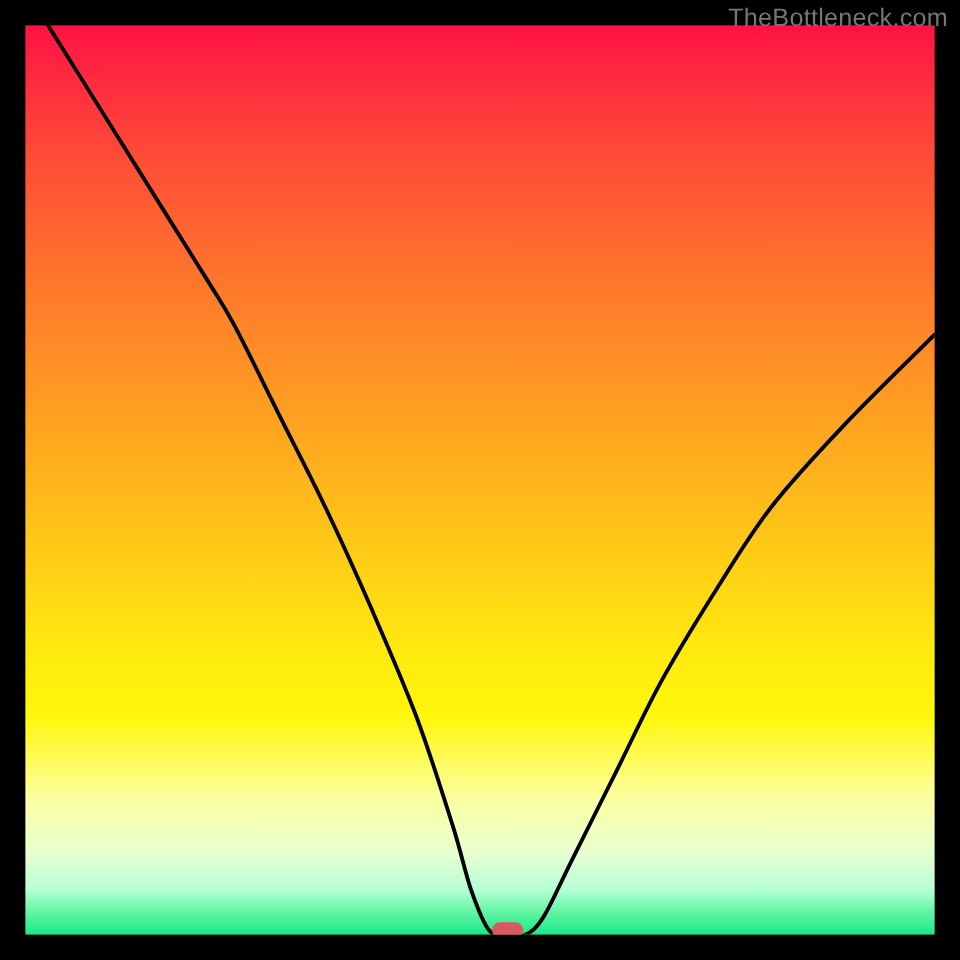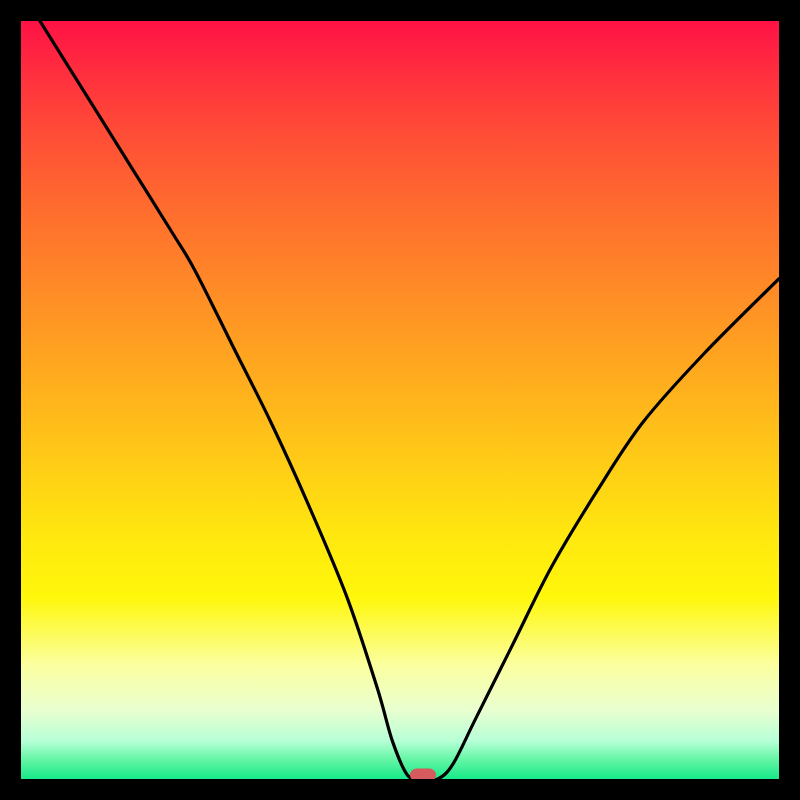--- a/index.html
+++ b/index.html
@@ -70,20 +70,21 @@
     border-radius: 7px;
     transform: translate(-50%, -50%);
     z-index: 5;
   }
 </style>
 </head>
 <body>
 
 <div class="frame">
 
+  <div class="watermark">TheBottleneck.com</div>
 
   <div class="plot">
     <div class="gradient"></div>
 
     <svg class="curve" viewBox="0 0 758 758" preserveAspectRatio="none">
       <path id="curve-path" fill="none" stroke="#000" stroke-width="3.2" stroke-linecap="round" stroke-linejoin="round" d="M 0 -30.32000000000005 C 6.316666666666666 -20.213333333333367, 25.266666666666666 10.106666666666701, 37.9 30.32000000000005 C 50.53333333333333 50.5333333333334, 63.166666666666664 70.74666666666671, 75.8 90.96000000000004 C 88.43333333333334 111.17333333333336, 101.06666666666666 131.38666666666668, 113.7 151.60000000000002 C 126.33333333333334 171.81333333333336, 141.49333333333334 195.8166666666667, 151.6 212.24 C 161.70666666666665 228.66333333333333, 164.23333333333335 231.18999999999997, 174.34 250.14 C 184.44666666666666 269.09, 199.60666666666668 300.6733333333334, 212.24 325.94000000000005 C 224.87333333333333 351.2066666666667, 237.5066666666667 375.21000000000004, 250.14000000000001 401.74 C 262.77333333333337 428.27, 275.4066666666667 456.06333333333333, 288.04 485.12 C 300.67333333333335 514.1766666666667, 314.57 545.76, 325.94 576.08 C 337.31 606.4000000000001, 348.68 643.0366666666666, 356.26 667.04 C 363.84 691.0433333333333, 366.3666666666667 705.5716666666667, 371.42 720.1 C 376.47333333333336 734.6283333333333, 381.52666666666664 747.8933333333334, 386.58 754.21 C 391.6333333333333 760.5266666666666, 396.68666666666667 757.3683333333333, 401.74 758 C 406.79333333333335 758.6316666666667, 411.8466666666667 760.5266666666666, 416.90000000000003 758 C 421.9533333333334 755.4733333333334, 425.7433333333333 752.9466666666667, 432.05999999999995 742.84 C 438.3766666666666 732.7333333333333, 444.6933333333333 717.5733333333334, 454.8 697.36 C 464.9066666666667 677.1466666666666, 480.06666666666666 646.8266666666666, 492.7 621.56 C 505.3333333333333 596.2933333333333, 516.7033333333334 571.0266666666666, 530.6 545.76 C 544.4966666666667 520.4933333333333, 560.9200000000001 493.9633333333333, 576.08 469.96 C 591.24 445.95666666666665, 603.8733333333332 424.48, 621.56 401.74 C 639.2466666666667 379, 659.46 357.5233333333333, 682.2 333.52 C 704.94 309.51666666666665, 745.3666666666667 270.3533333333333, 758 257.71999999999997"></path>
     </svg>
 
     <div id="min-marker" class="marker" style="left: 401.74px; top: 754px;"></div>
   </div>

